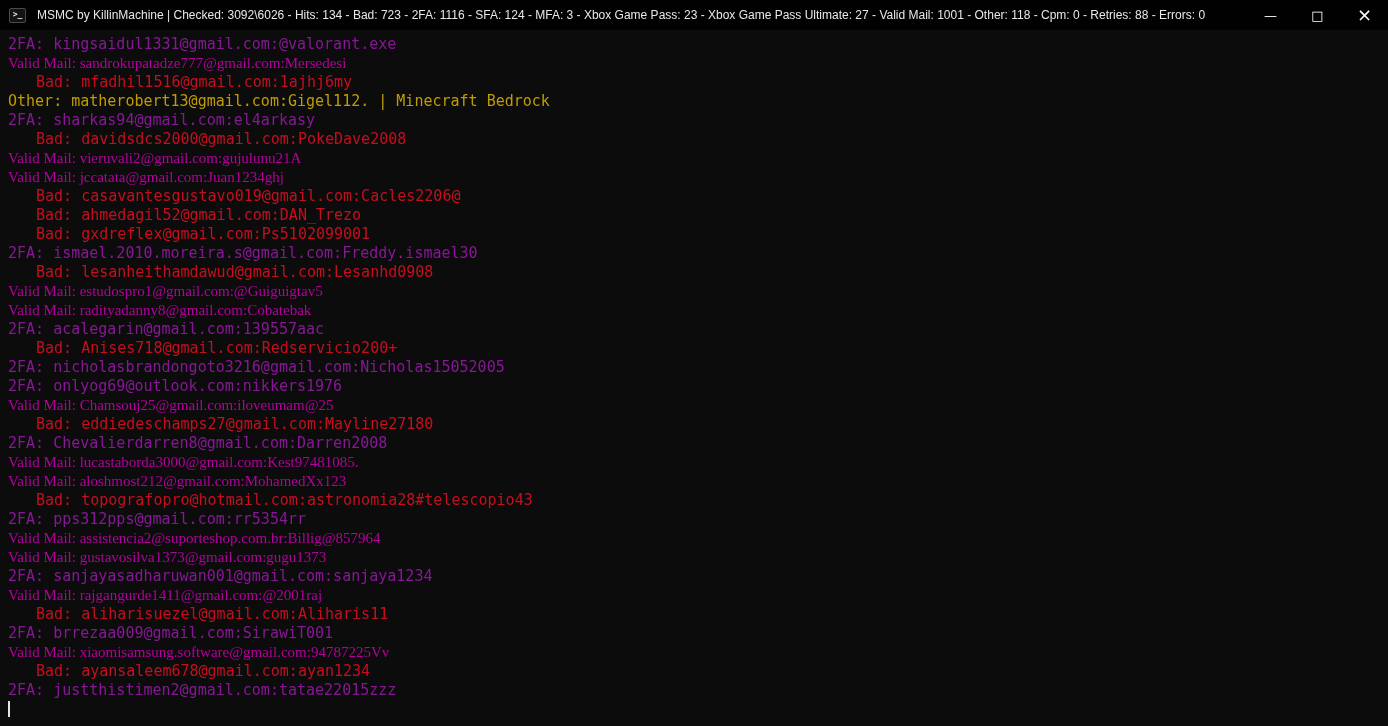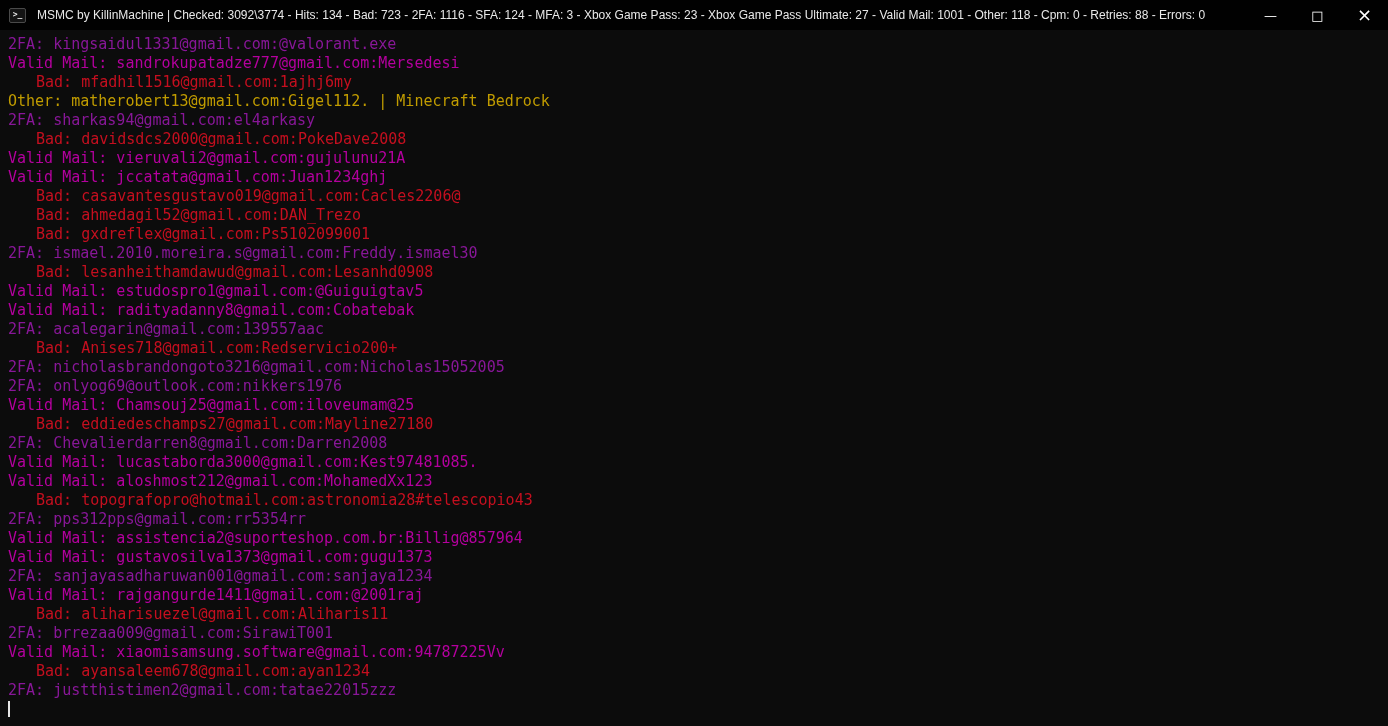--- a/index.html
+++ b/index.html
@@ -56,37 +56,37 @@
   
   .console {
     height: 696px;
     padding: 5px 16px 0 8px;
     font: 15px/19px "DejaVu Sans Mono", monospace;
     white-space: pre;
     overflow: hidden;
   }
   .line { height: 19px; }
   .c2fa   { color: var(--c-2fa,   #881798); }
-  .cvalid { color: var(--c-valid, #B4009E); }
+  .cvalid { color: var(--c-valid, #B4009E); font-family: Liberation Serif, serif; }
   .cbad   { color: var(--c-bad,   #C50F1F); margin-left: 28px; }
   .cother { color: var(--c-other, #C19C00); }
   .cursor {
     display: inline-block;
     width: 2px; height: 16px;
     margin-top: 1px;
     background: var(--c-cursor, #E6E6E6);
     vertical-align: top;
   }
 </style>
 </head>
 <body>
 
 <div class="titlebar">
   <span class="app-icon">&gt;_</span>
-  <span class="title-text">MSMC by KillinMachine | Checked: 3092\3774  -  Hits: 134  -  Bad: 723  -  2FA: 1116  -  SFA: 124  -  MFA: 3  -  Xbox Game Pass: 23  -  Xbox Game Pass Ultimate: 27  -  Valid Mail: 1001  -  Other: 118  -  Cpm: 0  -  Retries: 88  -  Errors: 0</span>
+  <span class="title-text">MSMC by KillinMachine | Checked: 3092\6026  -  Hits: 134  -  Bad: 723  -  2FA: 1116  -  SFA: 124  -  MFA: 3  -  Xbox Game Pass: 23  -  Xbox Game Pass Ultimate: 27  -  Valid Mail: 1001  -  Other: 118  -  Cpm: 0  -  Retries: 88  -  Errors: 0</span>
   <div class="window-controls">
       <button class="ctrl ctrl-minimize">
         <span>—</span>
       </button>
       <button class="ctrl ctrl-maximize">
         <span>□</span>
       </button>
       <button class="ctrl ctrl-close">
         <span>×</span>
       </button>

